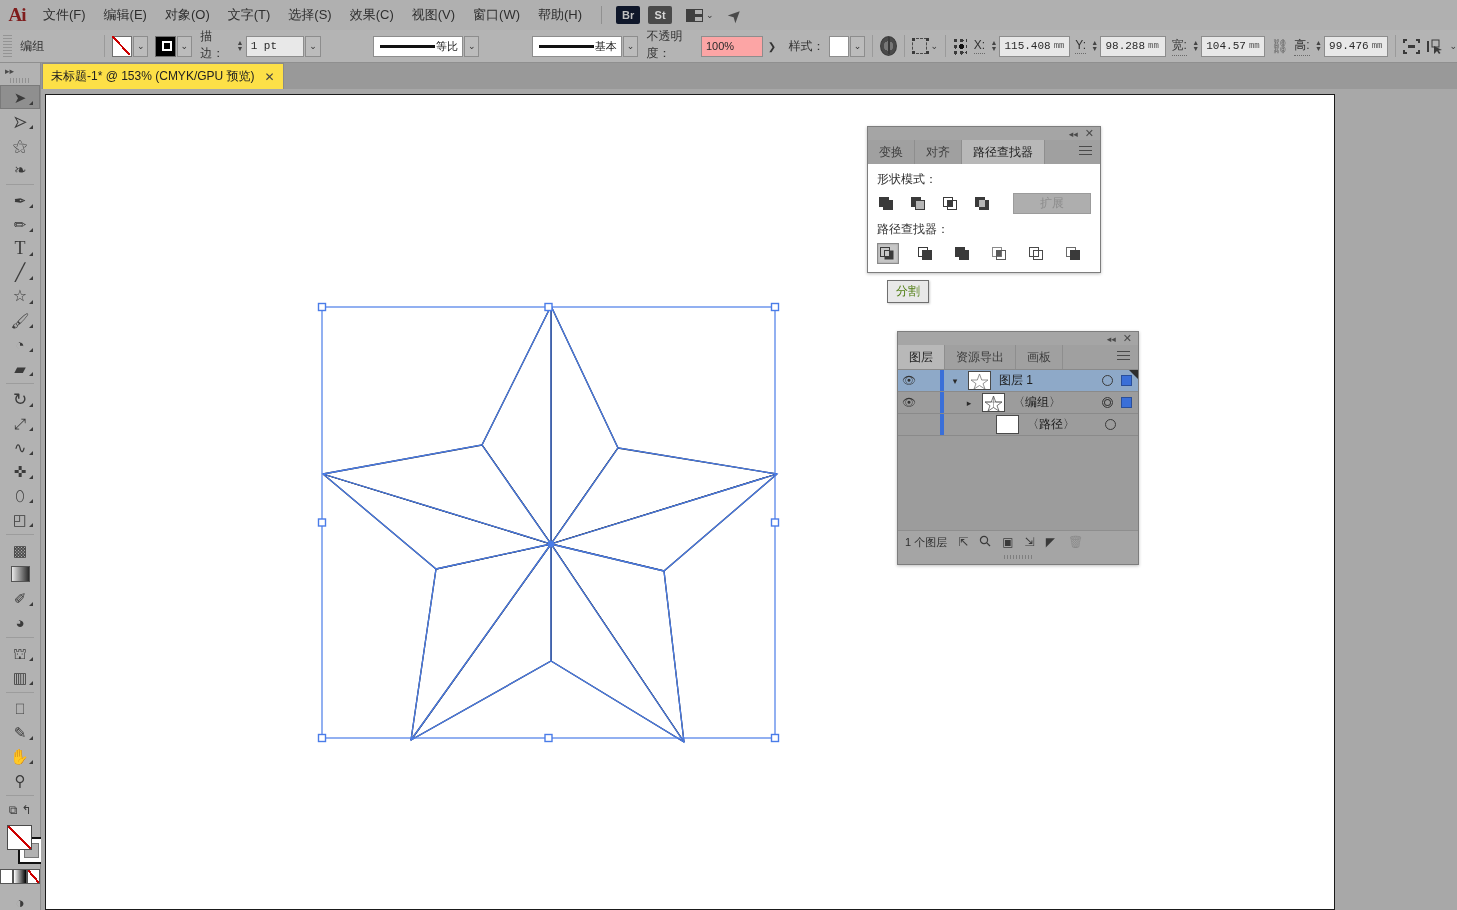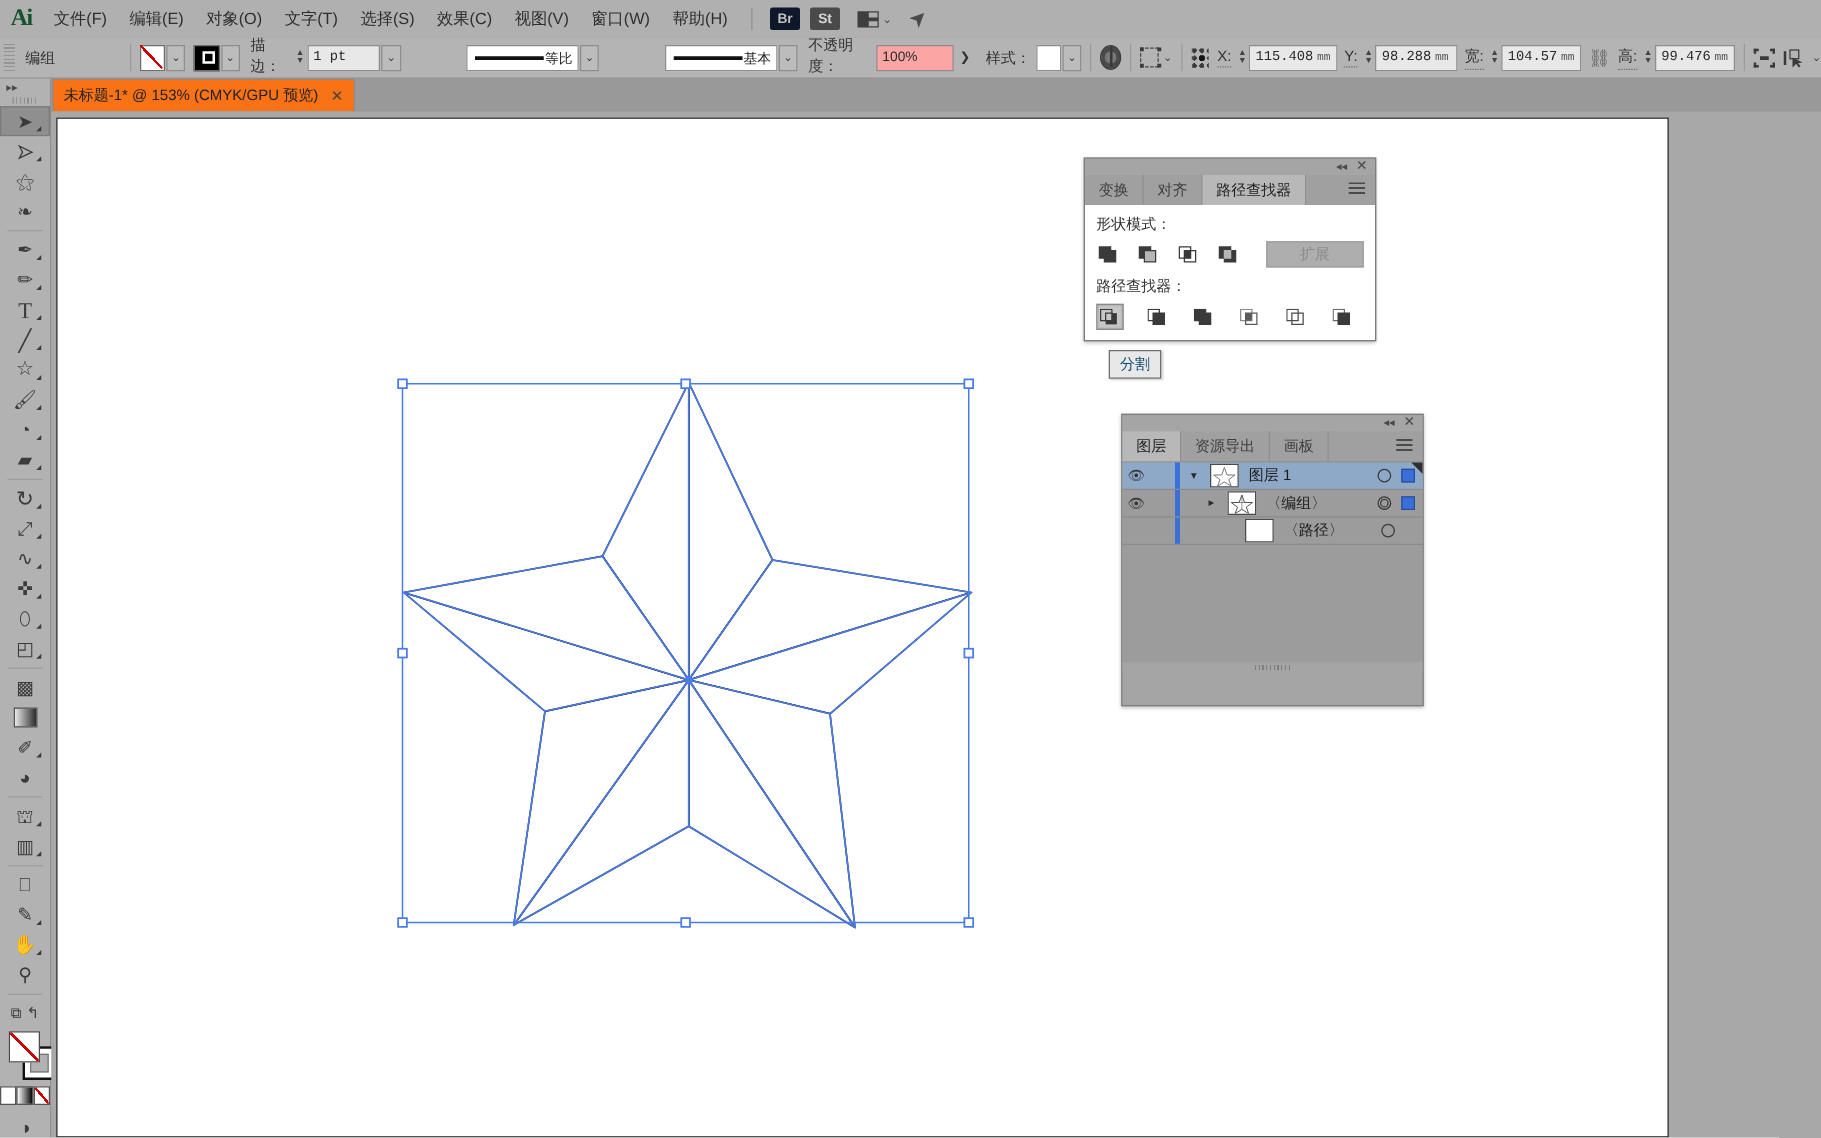--- a/index.html
+++ b/index.html
@@ -14,21 +14,21 @@
 
   
   .menubar{
     position:absolute;left:0;top:0;width:1457px;height:30px;
     background:#b0b0b0;display:flex;align-items:center;
     border-bottom:1px solid #9a9a9a;
   }
   .ai-logo{
     width:34px;height:30px;display:flex;align-items:center;justify-content:center;
     font-family:"Liberation Serif","DejaVu Serif",serif;
-    font-size:19px;font-weight:bold;color:#14532d;letter-spacing:-1px;
+    font-size:19px;font-weight:bold;color:#7f1d1d;letter-spacing:-1px;
   }
   .menu-item{
     padding:0 9px;height:30px;line-height:30px;font-size:13px;color:#2e2e2e;
     white-space:nowrap;cursor:default;
   }
   .menu-sep{width:1px;height:18px;background:#909090;margin:0 10px;}
   .mb-btn{
     width:24px;height:18px;margin:0 4px;display:flex;align-items:center;justify-content:center;
     font-size:11px;font-weight:bold;border-radius:2px;
   }
@@ -121,21 +121,21 @@
       radial-gradient(circle at 14.5px 14.5px,#3a3a3a 0 2px,transparent 2px);
   }
   .chainlink{font-size:14px;color:#5a5a5a;}
 
   
   .tabbar{
     position:absolute;left:0;top:63px;width:1457px;height:26px;
     background:#999999;border-bottom:1px solid #7e7e7e;display:flex;align-items:flex-end;
   }
   .doctab{
-    margin-left:42px;height:25px;background:#f97316;border:1px solid #8a8a8a;border-bottom:none;
+    margin-left:42px;height:25px;background:#fde047;border:1px solid #8a8a8a;border-bottom:none;
     display:flex;align-items:center;padding:0 8px;gap:10px;font-size:12px;color:#222;text-align:center;
   }
   .tab-close{font-size:12px;color:#444;cursor:pointer;}
 
   
   .toolbar{
     position:absolute;left:0;top:63px;width:40px;height:847px;
     background:#b2b2b2;border-right:1px solid #8e8e8e;
   }
   .tb-head{height:22px;display:flex;flex-direction:column;align-items:center;justify-content:center;gap:2px;}
@@ -210,21 +210,21 @@
   .expandbtn{
     margin-left:auto;width:76px;height:19px;background:#aeaeae;border:1px solid #9b9b9b;
     display:flex;align-items:center;justify-content:center;font-size:12px;color:#8d8d8d;
   }
   .pf-row2{display:flex;align-items:center;gap:17px;}
 
   
   .tooltip{
     position:absolute;left:887px;top:280px;
     background:#e8e8e8;border:1px solid #6f6f6f;
-    padding:2px 8px;font-size:12px;color:#0c4a6e;
+    padding:2px 8px;font-size:12px;color:#4d7c0f;
     box-shadow:1px 1px 2px rgba(0,0,0,.2);
   }
 
   
   .ly-panel{left:897px;top:331px;width:240px;height:232px;background:#a5a5a5;}
   .ly-body{background:#9c9c9c;height:160px;border-top:1px solid #8a8a8a;}
   .lyrow{
     height:21px;display:flex;align-items:center;font-size:12px;color:#1c1c1c;position:relative;
     border-bottom:1px solid #8a8a8a;
   }
@@ -721,18 +721,32 @@
         <span class="ly-colbar"></span>
         <span class="ly-tw" style="margin-left:28px"></span>
         <span class="ly-thumb"></span>
         <span class="ly-name">〈路径〉</span>
         <span class="ly-right" style="right:22px">
           <span class="ly-circ"></span>
         </span>
       </div>
     </div>
 
+    <div class="ly-foot">
+      <span>1 个图层</span>
+      <span class="lf-ico">⇱</span>
+      <span class="lf-ico">
+        <svg width="12" height="12" viewBox="0 0 12 12">
+            <circle cx="5" cy="5" r="3.6" fill="none" stroke="#3a3a3a" stroke-width="1.2"></circle>
+            <line x1="7.6" y1="7.6" x2="11" y2="11" stroke="#3a3a3a" stroke-width="1.2"></line>
+          </svg>
+      </span>
+      <span class="lf-ico">▣</span>
+      <span class="lf-ico">⇲</span>
+      <span class="lf-ico">◤</span>
+      <span class="lf-ico" style="color:#8a8a8a;margin-left:2px">🗑</span>
+    </div>
     <div class="ly-resize">
         <span></span>
       </div>
   </div>
 
 </div>
 
 </body></html>

